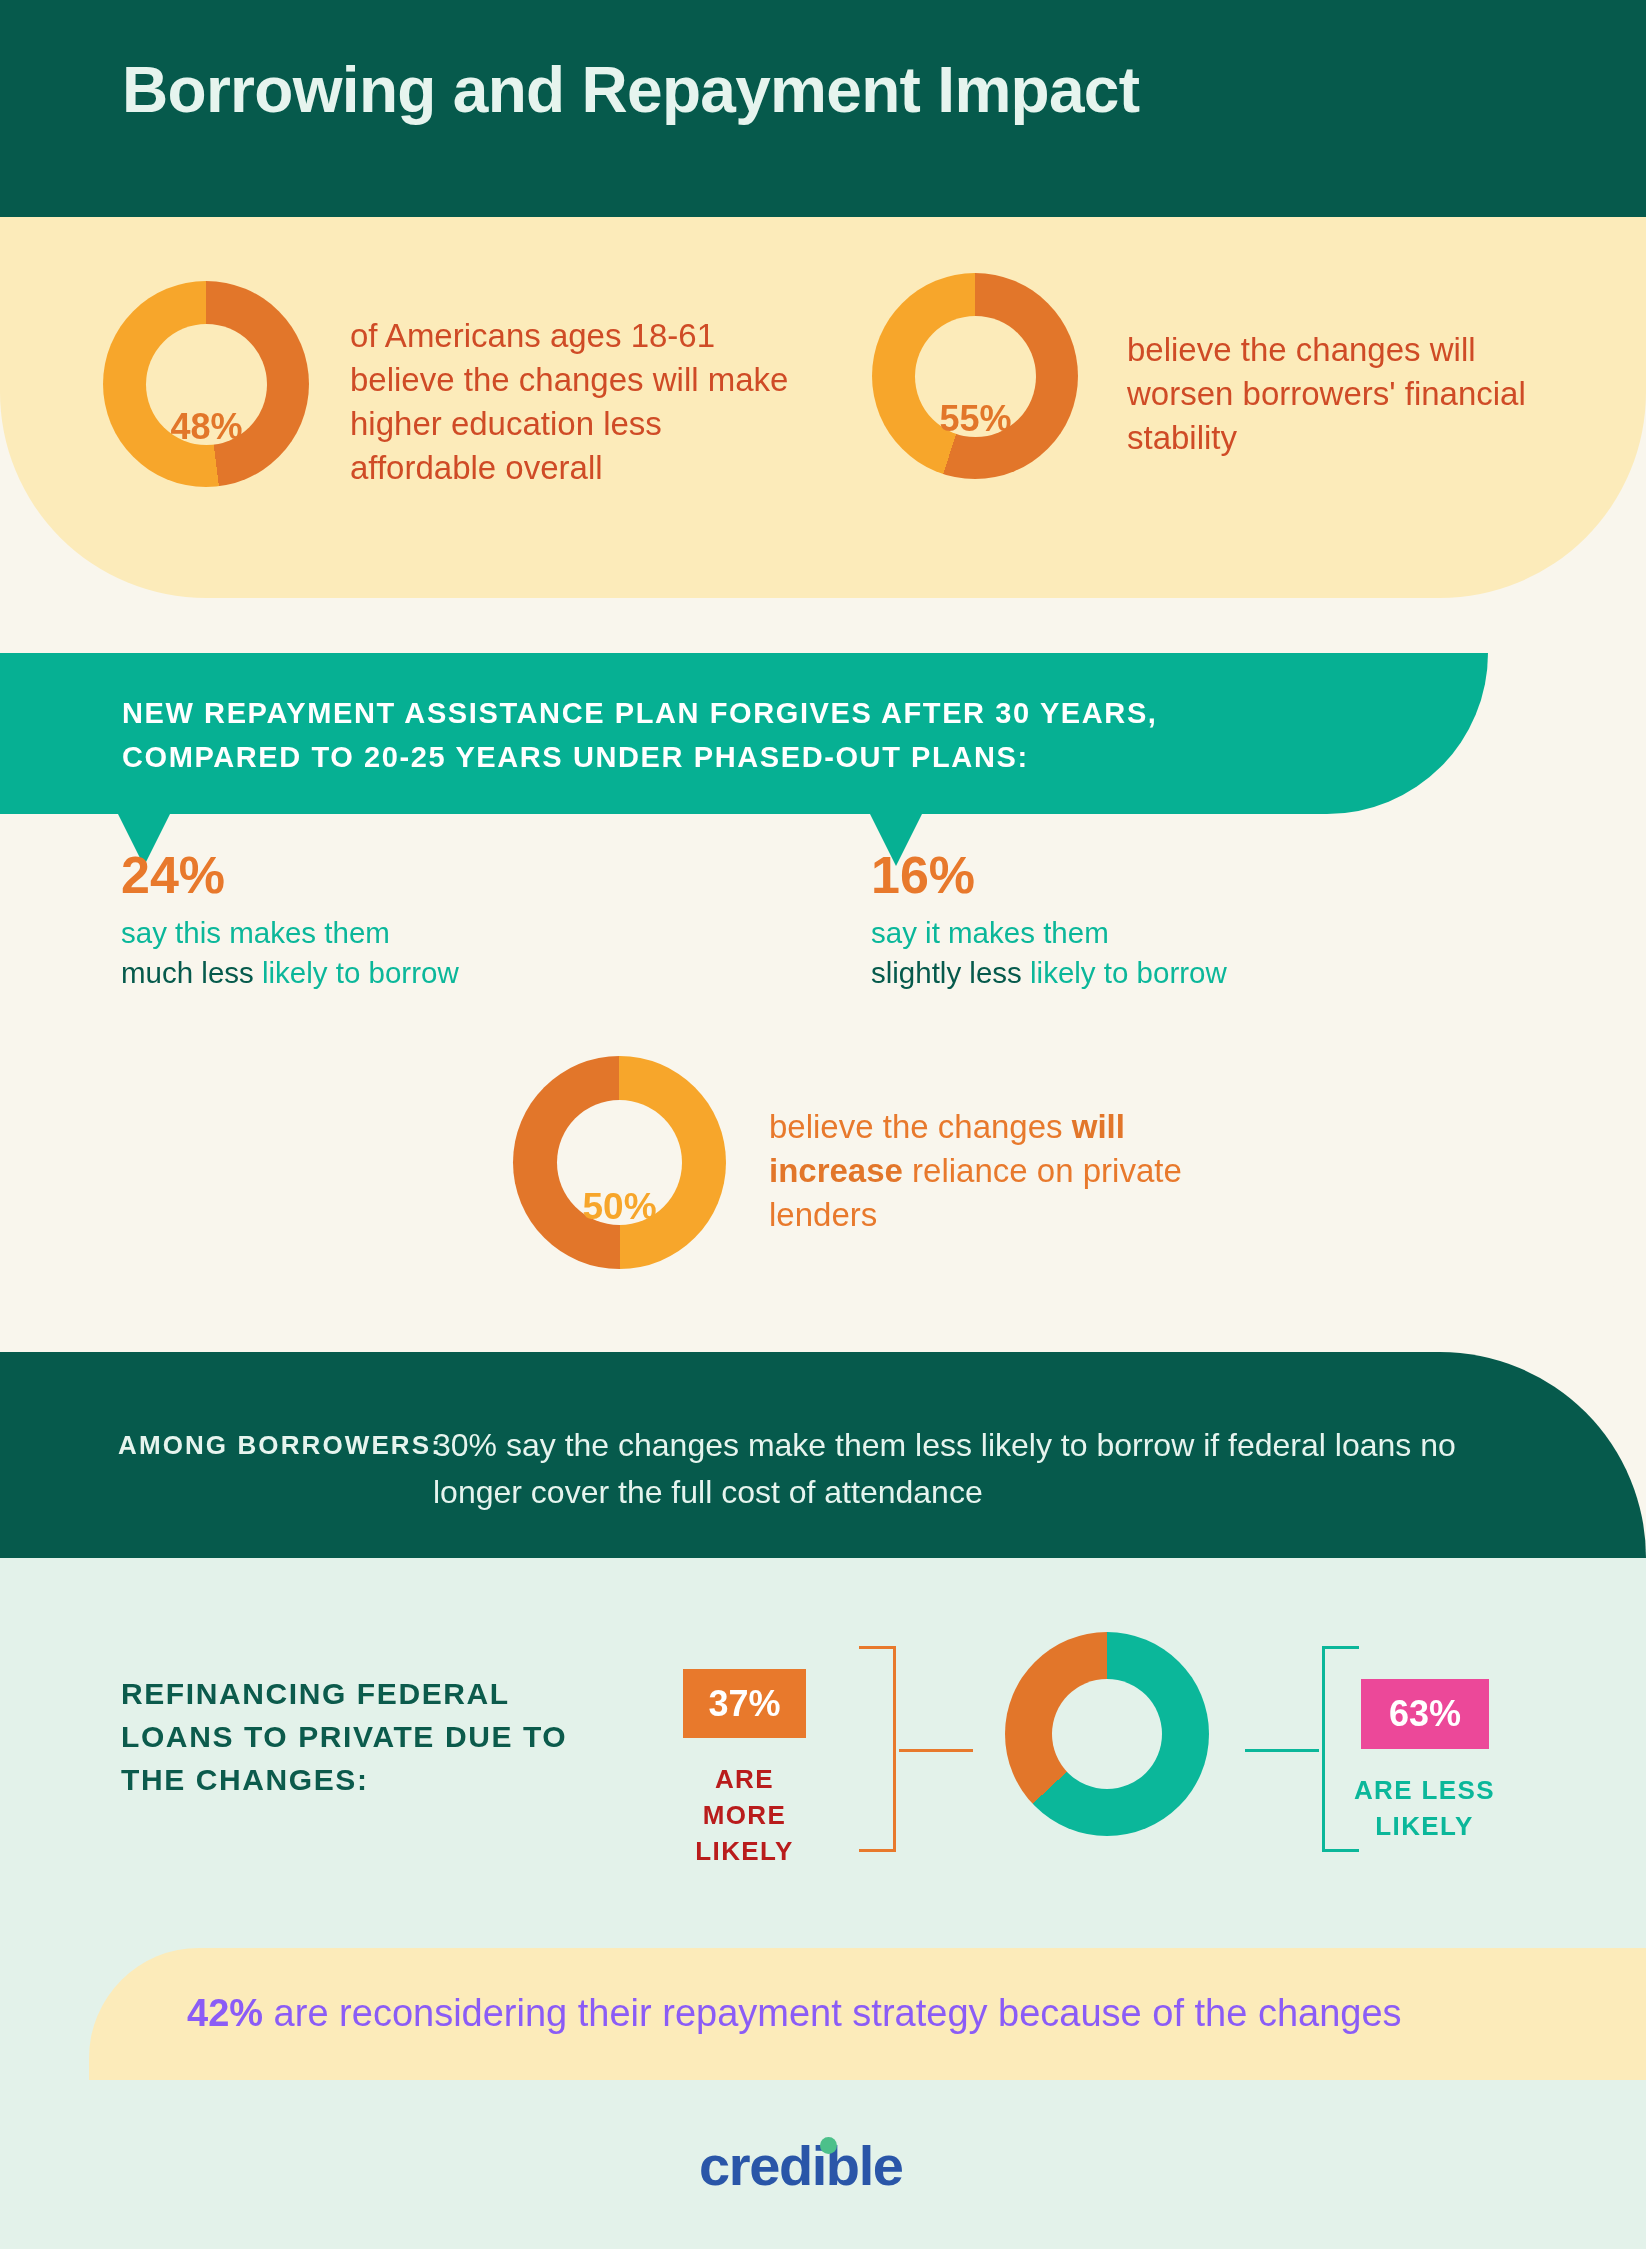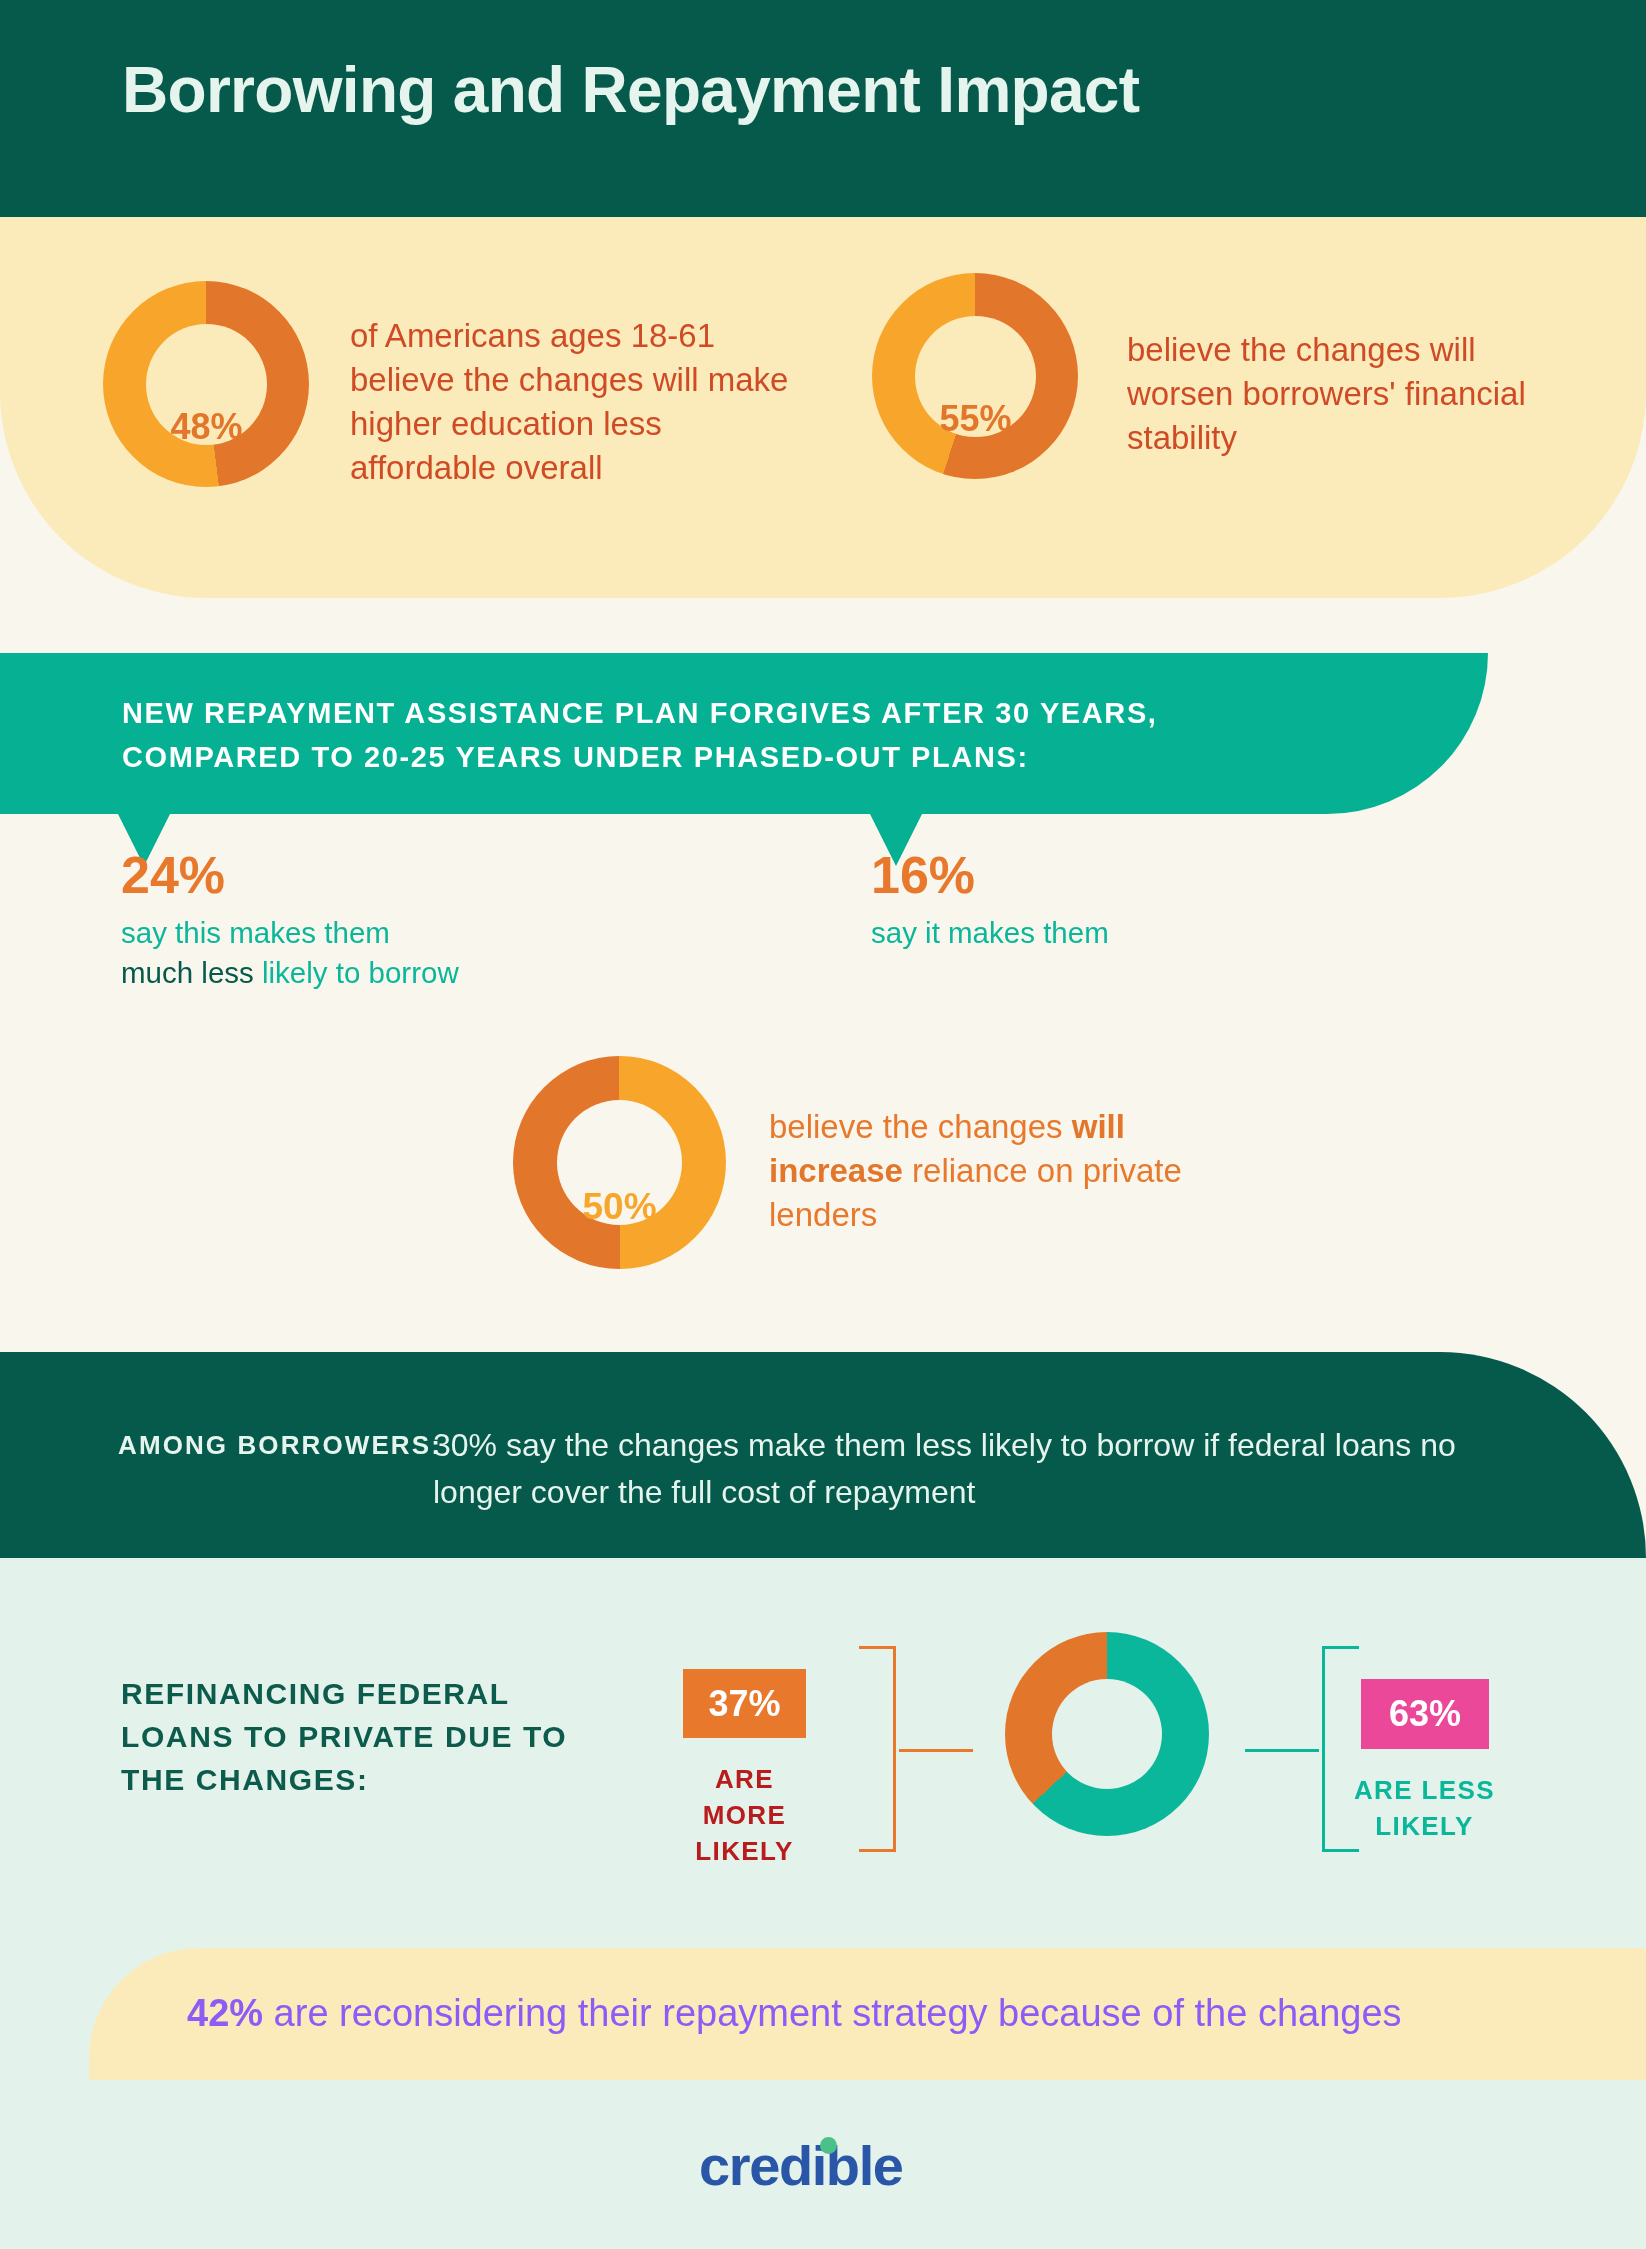--- a/index.html
+++ b/index.html
@@ -346,31 +346,32 @@
 
 <div class="borrow-block" id="borrow-24">
   <div class="big">24%</div>
   <div class="line">say this makes them</div>
   <div class="line"><b>much less</b><span> likely to borrow</span></div>
 </div>
 
 <div class="borrow-block" id="borrow-16">
   <div class="big">16%</div>
   <div class="line">say it makes them</div>
+  <div class="line"><b>slightly less</b><span> likely to borrow</span></div>
 </div>
 
 <div class="donut" id="donut-50">
   <div class="hole">
     <span><span>50</span><span class="pct-sign">%</span></span>
   </div>
 </div>
 <div id="stat-50-text"><span>believe the changes </span><b>will increase</b><span> reliance on private lenders</span></div>
 
 <div id="among-label">Among Borrowers:</div>
-<div id="among-body"><b>30%</b><span> say the changes make them less likely to borrow if federal loans no longer cover the full cost of repayment</span></div>
+<div id="among-body"><b>30%</b><span> say the changes make them less likely to borrow if federal loans no longer cover the full cost of attendance</span></div>
 
 <div id="refi-label">Refinancing federal loans to private due to the changes:</div>
 
 <div class="chip" id="chip-37">37%</div>
 <div class="chip-caption" id="cap-37">Are More Likely</div>
 
 <div class="bracket" id="bracket-left">
   <div class="vert"></div>
   <div class="arm top"></div>
   <div class="arm bot"></div>

